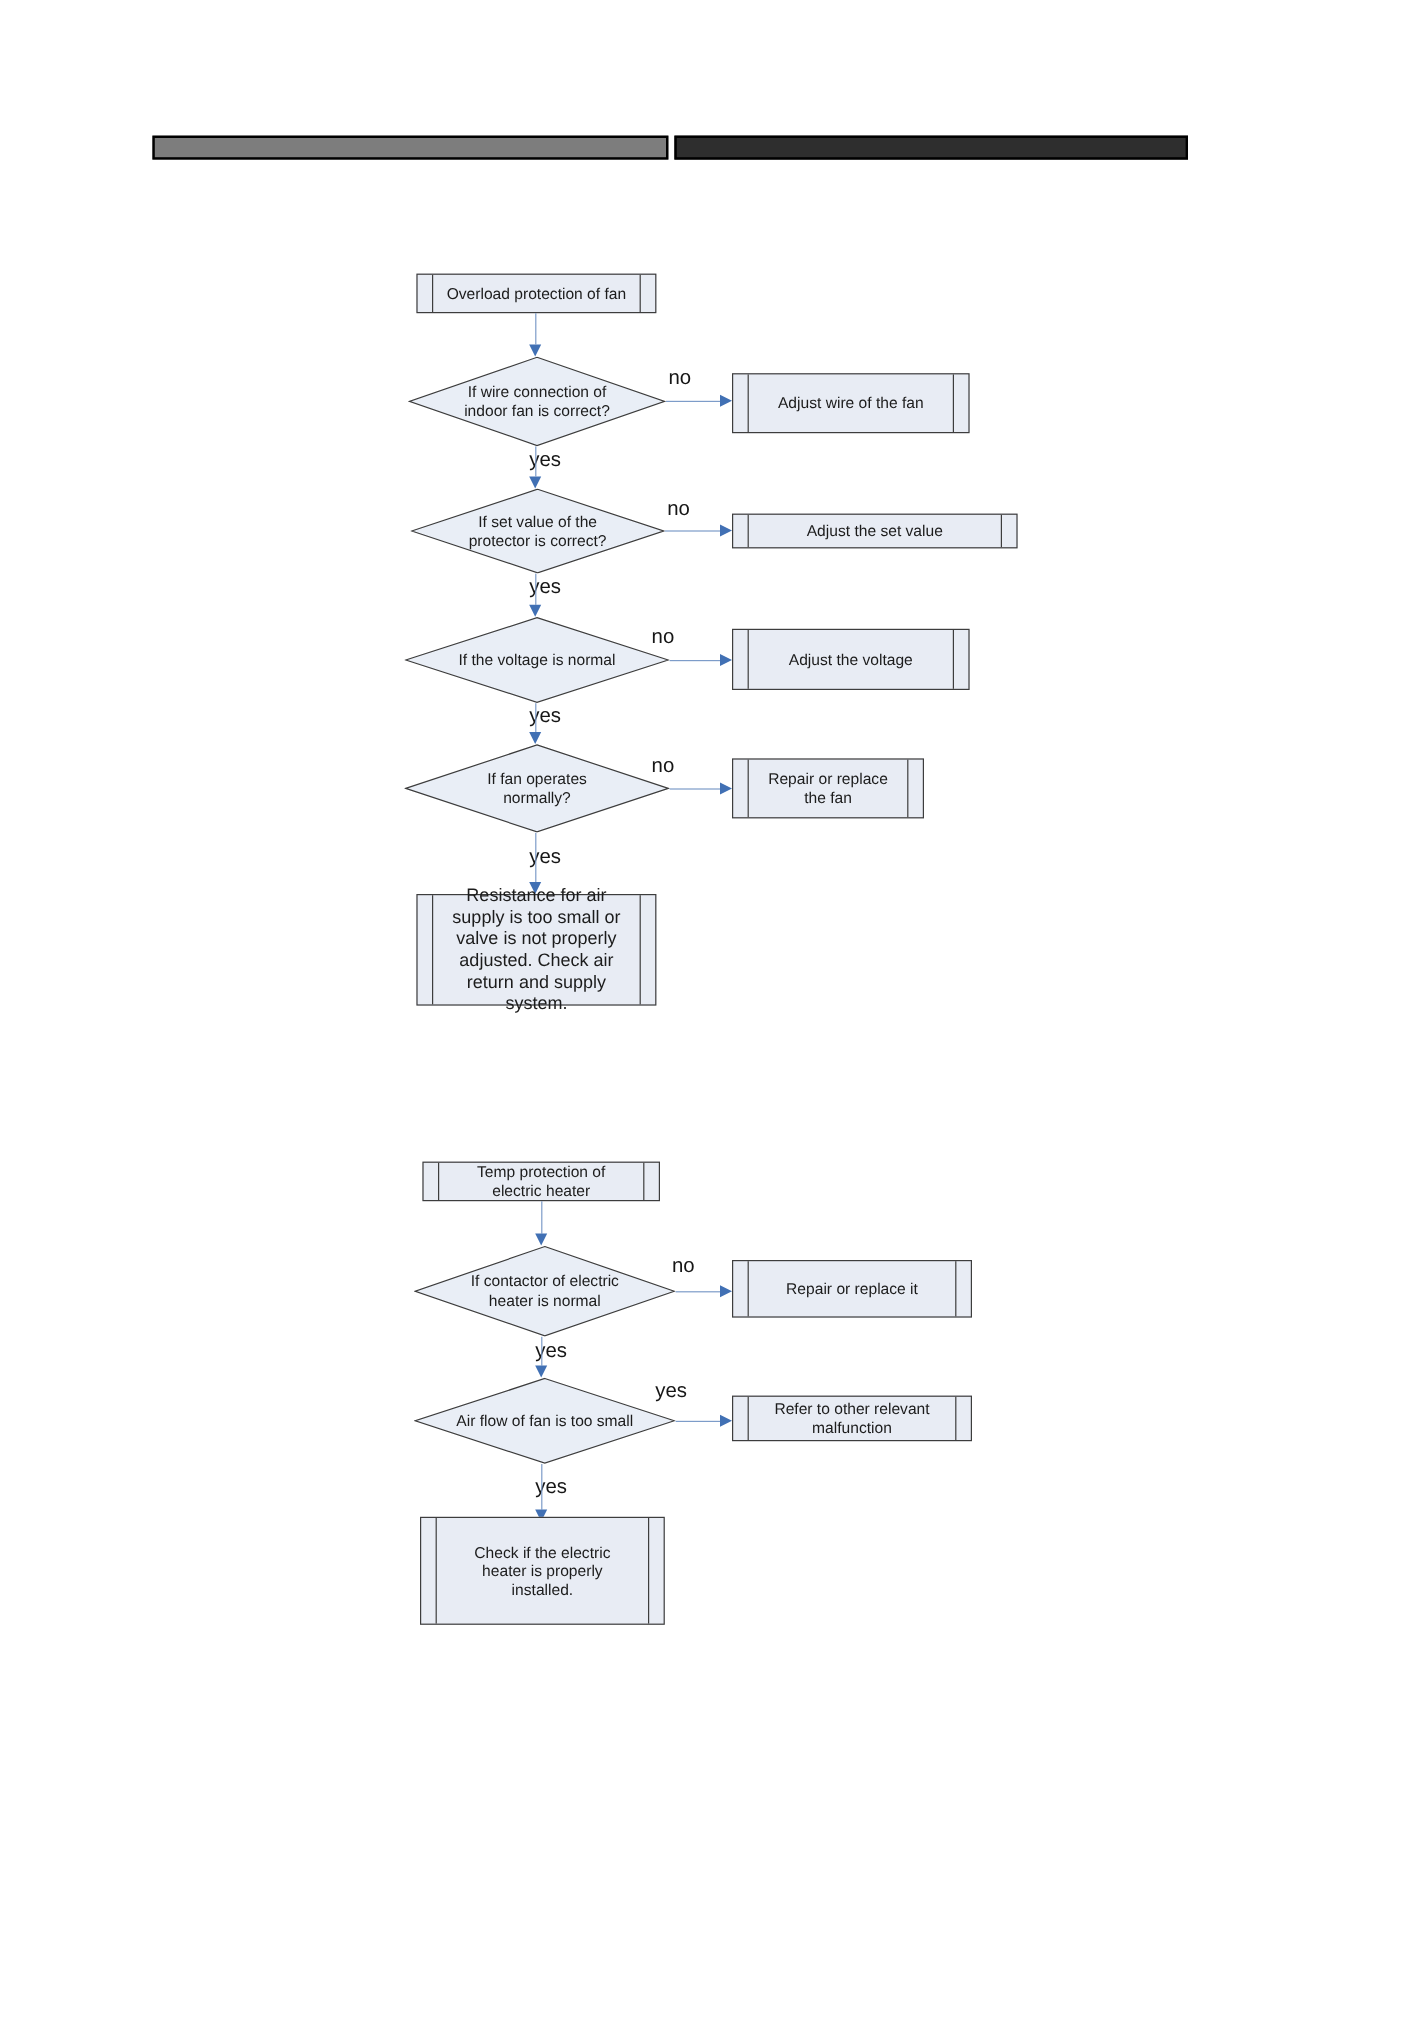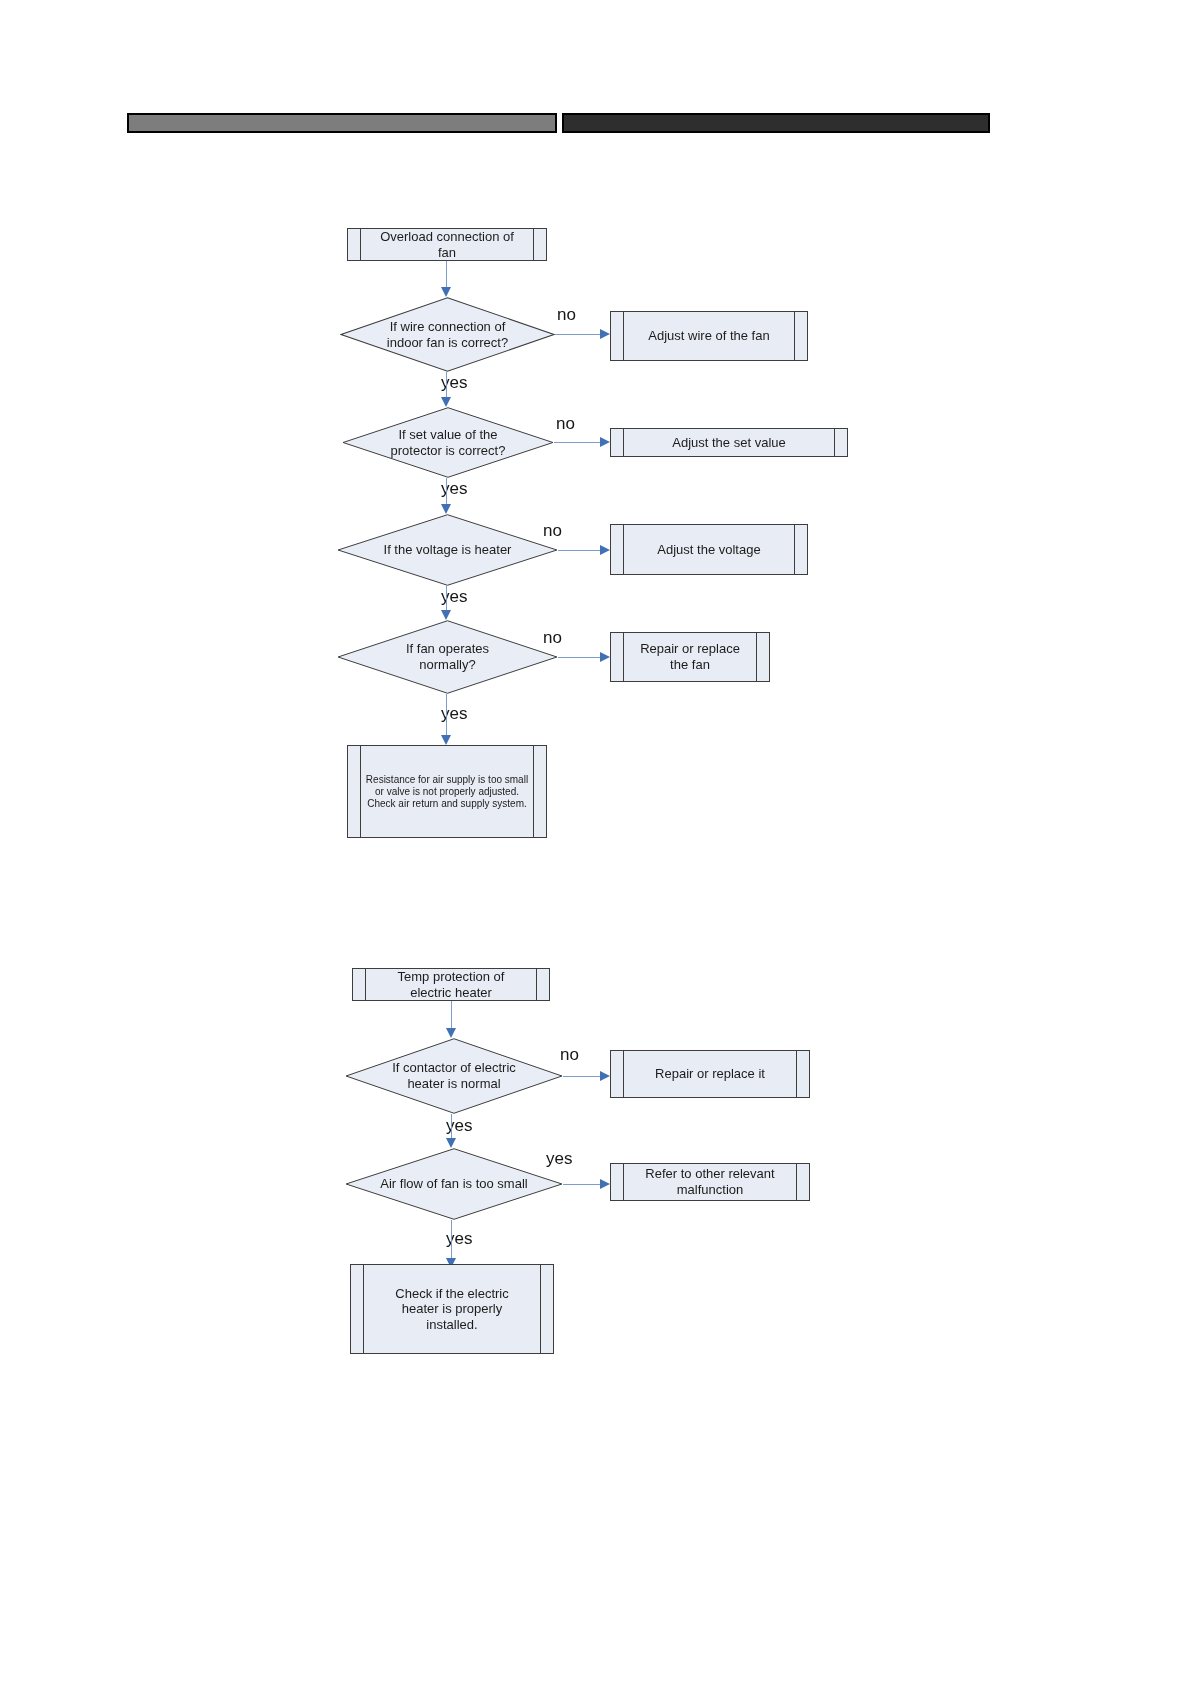--- a/index.html
+++ b/index.html
@@ -24,36 +24,36 @@
          text-align:center;font-size:13px;line-height:1.2;}
 
   
   .vline{position:absolute;width:1px;background:#7d9cc9;}
   .hline{position:absolute;height:1px;background:#7d9cc9;}
   .arr-d{position:absolute;width:0;height:0;border-left:5px solid transparent;
          border-right:5px solid transparent;border-top:10px solid #4170b4;}
   .arr-r{position:absolute;width:0;height:0;border-top:5px solid transparent;
          border-bottom:5px solid transparent;border-left:10px solid #4170b4;}
   .lbl{position:absolute;font-size:17px;color:#161616;line-height:1;}
-  .small{font-size:10px;}
+  .small{font-size:15px;}
 </style>
 </head>
 <body>
 
 <div class="page">
 
   <div class="bar bar-left"></div>
   <div class="bar bar-right"></div>
 
   <div>
 
     <div class="pbox" style="left:347px;top:228px;width:200px;height:33px;">
       <span class="bl"></span>
       <span class="br"></span>
-      <div class="ptext" style="padding:0 24px;">Overload connection of fan</div>
+      <div class="ptext" style="padding:0 24px;">Overload protection of fan</div>
     </div>
 
     <div class="vline" style="left:446px;top:261px;height:26px;"></div>
     <div class="arr-d" style="left:441px;top:287px;"></div>
 
     <div class="diamond" style="left:340px;top:297px;width:215px;height:75px;">
       <svg viewBox="0 0 100 50" preserveAspectRatio="none">
         <polygon points="50,0.5 99.5,25 50,49.5 0.5,25" fill="#e9eef6" stroke="#3d3d3d" stroke-width="1" vector-effect="non-scaling-stroke"></polygon>
       </svg>
       <div class="dtext" style="padding:0 32px;">If wire connection of indoor fan is correct?</div>
@@ -85,21 +85,21 @@
       <div class="ptext" style="padding:0 26px;">Adjust the set value</div>
     </div>
     <div class="lbl" style="left:441px;top:480px;">yes</div>
     <div class="vline" style="left:446px;top:478px;height:26px;"></div>
     <div class="arr-d" style="left:441px;top:504px;"></div>
 
     <div class="diamond" style="left:337px;top:514px;width:221px;height:72px;">
       <svg viewBox="0 0 100 50" preserveAspectRatio="none">
         <polygon points="50,0.5 99.5,25 50,49.5 0.5,25" fill="#e9eef6" stroke="#3d3d3d" stroke-width="1" vector-effect="non-scaling-stroke"></polygon>
       </svg>
-      <div class="dtext" style="padding:0 24px;">If the voltage is heater</div>
+      <div class="dtext" style="padding:0 24px;">If the voltage is normal</div>
     </div>
     <div class="lbl" style="left:543px;top:522px;">no</div>
     <div class="hline" style="left:558px;top:550px;width:42px;"></div>
     <div class="arr-r" style="left:600px;top:545px;"></div>
     <div class="pbox" style="left:610px;top:524px;width:198px;height:51px;">
       <span class="bl"></span>
       <span class="br"></span>
       <div class="ptext" style="padding:0 17px;">Adjust the voltage</div>
     </div>
     <div class="lbl" style="left:441px;top:588px;">yes</div>

